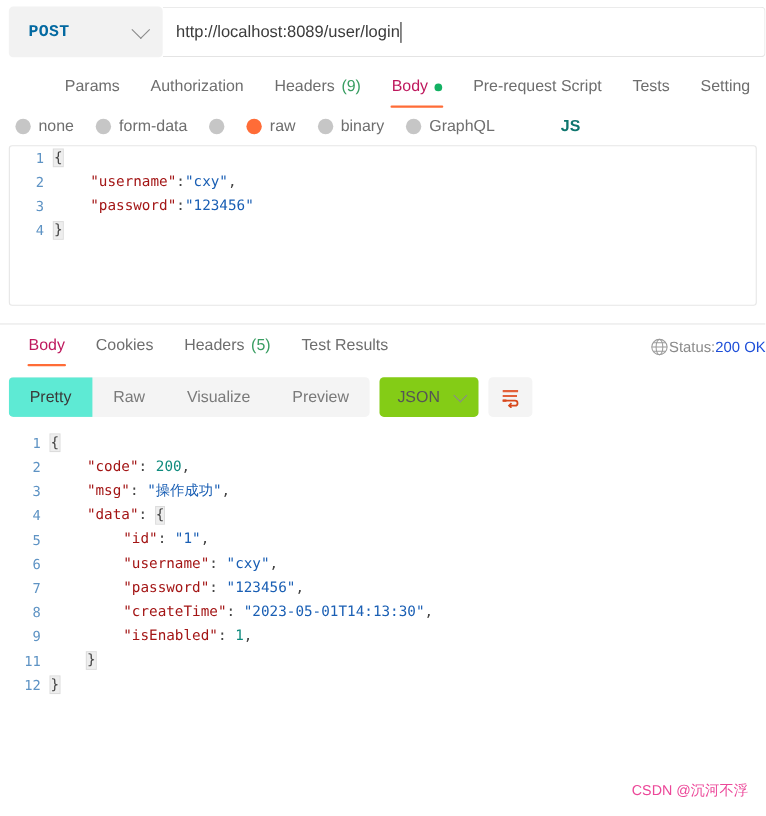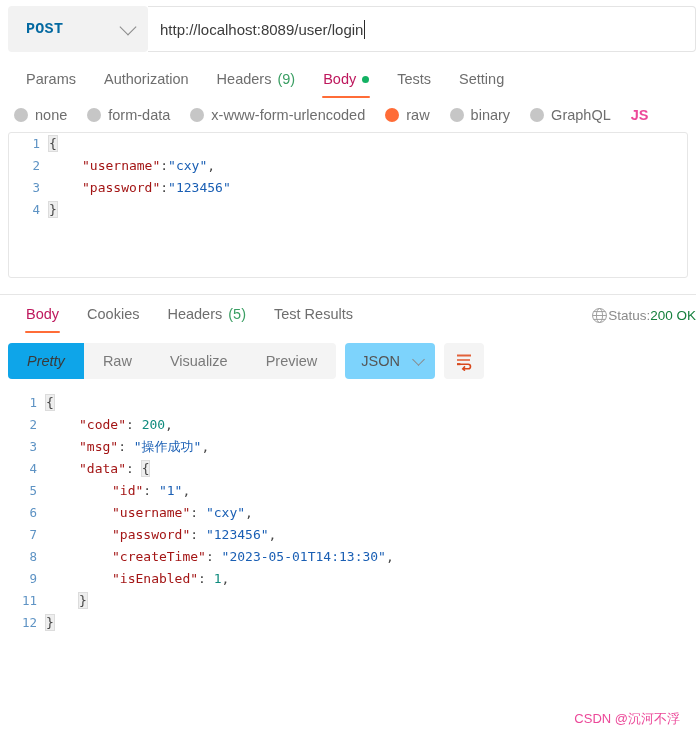--- a/index.html
+++ b/index.html
@@ -70,20 +70,21 @@
   }
 
   
   .req-tabs {
     display: flex;
     align-items: flex-end;
     gap: 0;
     padding: 0 0 0 12px;
     height: 40px;
     white-space: nowrap;
+    justify-content: flex-end;
   }
   .tab {
     position: relative;
     font-size: 14.5px;
     color: #6e6e6e;
     padding: 0 14px 11px 14px;
     cursor: pointer;
     display: flex;
     align-items: center;
     gap: 6px;
@@ -124,23 +125,24 @@
   }
   .radio {
     width: 14px; height: 14px;
     border-radius: 50%;
     background: #c6c6c6;
     flex: none;
   }
   .radio.on { background: #ff6c37; }
   .json-link {
     font-size: 14.5px;
-    color: #ec4899;
+    color: #0f766e;
     font-weight: bold;
     cursor: pointer;
+    margin-left: 40px;
   }
 
   
   .editor-wrap {
     margin: 0 8px;
     border: 1px solid #e6e6e6;
     border-radius: 3px;
     height: 146px;
     background: #fff;
     overflow: hidden;
@@ -202,21 +204,21 @@
   .resp-meta {
     position: absolute;
     right: 0; bottom: 9px;
     display: flex;
     align-items: center;
     white-space: nowrap;
     padding-right: 0;
   }
   .globe { width: 17px; height: 17px; display: block; }
   .status-lbl { font-size: 13.5px; color: #8a8a8a; }
-  .status-val { font-size: 13.5px; color: #15803d; }
+  .status-val { font-size: 13.5px; color: #1d4ed8; }
 
   
   .resp-toolbar {
     display: flex;
     align-items: center;
     gap: 9px;
     padding: 10px 0 10px 8px;
   }
   .seg {
     display: flex;
@@ -227,29 +229,28 @@
   }
   .seg-item {
     padding: 0 19px;
     display: flex;
     align-items: center;
     font-size: 14.5px;
     color: #7a7a7a;
     cursor: pointer;
   }
   .seg-item.active {
-    background: #0ea5e9;
+    background: #5eead4;
     color: #3a3a3a;
-    font-style: italic;
   }
   .sel-box {
     display: flex;
     align-items: center;
     gap: 14px;
-    background: #7dd3fc;
+    background: #84cc16;
     border-radius: 4px;
     height: 36px;
     padding: 0 12px 0 16px;
     cursor: pointer;
   }
   .sel-txt { font-size: 14.5px; color: #555; }
   .chev-sm {
     width: 9px; height: 9px;
     border-right: 1.5px solid #8a8a8a;
     border-bottom: 1.5px solid #8a8a8a;
@@ -302,39 +303,41 @@
     </div>
     <div class="tab">
       <span>Headers</span>
       <span class="count">(9)</span>
     </div>
     <div class="tab active">
       <span>Body</span>
       <span class="dot-green"></span>
     </div>
     <div class="tab">
+      <span>Pre-request Script</span>
+    </div>
+    <div class="tab">
       <span>Tests</span>
     </div>
     <div class="tab">
       <span>Setting</span>
     </div>
   </div>
 
 <div class="radio-row" id="radio-row">
     <div class="radio-item">
       <span class="radio"></span>
       <span>none</span>
     </div>
     <div class="radio-item">
       <span class="radio"></span>
       <span>form-data</span>
     </div>
     <div class="radio-item">
       <span class="radio"></span>
-      <span>x-www-form-urlencoded</span>
     </div>
     <div class="radio-item">
       <span class="radio on"></span>
       <span>raw</span>
     </div>
     <div class="radio-item">
       <span class="radio"></span>
       <span>binary</span>
     </div>
     <div class="radio-item">

